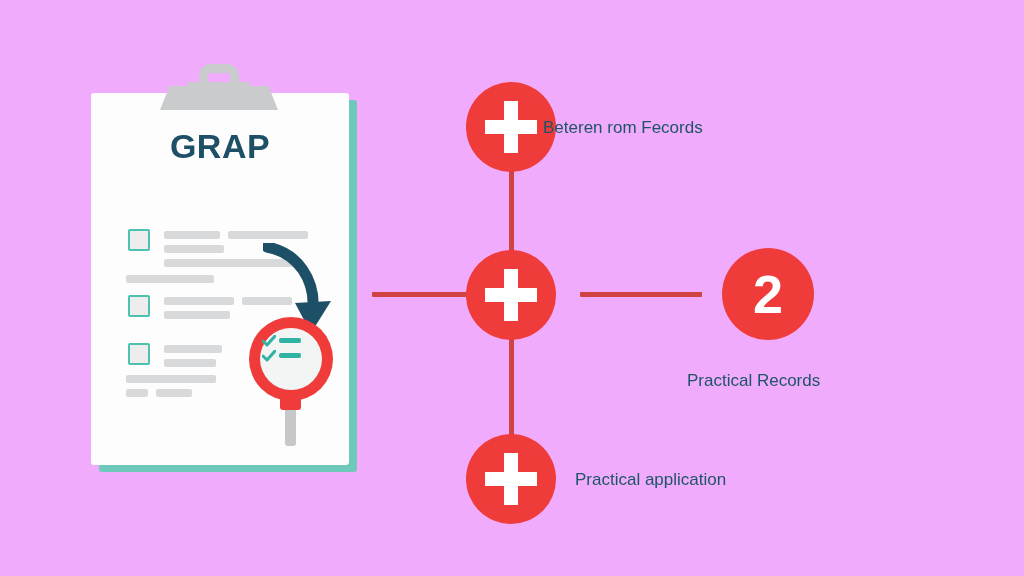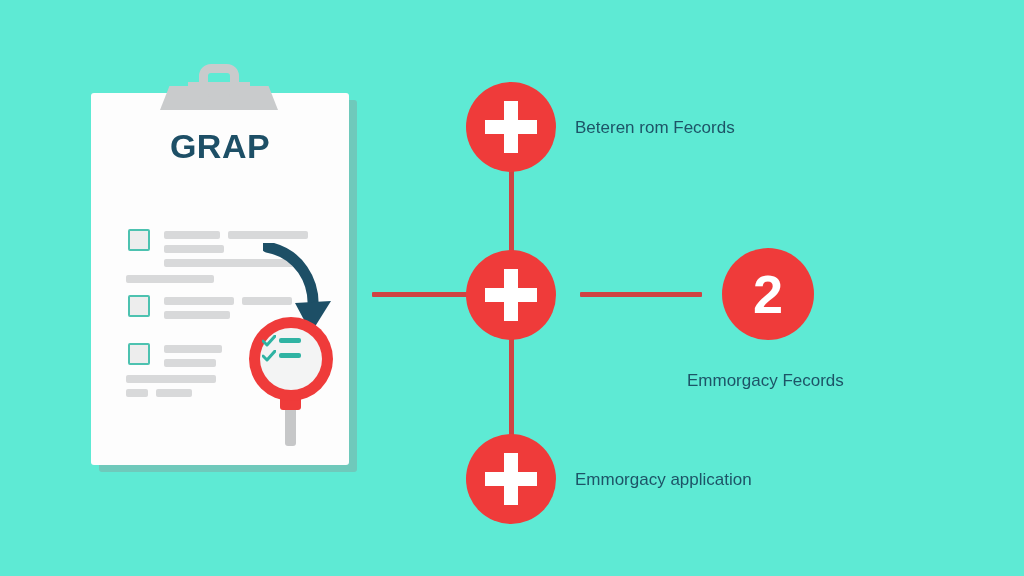--- a/index.html
+++ b/index.html
@@ -9,21 +9,21 @@
   body {
     width: 1024px;
     height: 576px;
     overflow: hidden;
     font-family: "Liberation Sans", sans-serif;
   }
   #stage {
     position: relative;
     width: 1024px;
     height: 576px;
-    background: #5eead4;
+    background: #f0abfc;
     overflow: hidden;
   }
 
   
   #clipboard-shadow {
     position: absolute;
     left: 99px;
     top: 100px;
     width: 258px;
     height: 372px;
@@ -324,19 +324,19 @@
 
   <div class="plus-node" style="left:466px; top:434px;">
     <div class="vbar"></div>
     <div class="hbar"></div>
   </div>
 
   <div id="badge-two">
     <span class="num">2</span>
   </div>
 
-  <span class="node-label" style="left:575px; top:118px;">Beteren rom Fecords</span>
-
-  <span class="node-label" style="left:687px; top:371px;">Emmorgacy Fecords</span>
-
-  <span class="node-label" style="left:575px; top:470px;">Emmorgacy application</span>
+  <span class="node-label" style="left:543px; top:118px;">Beteren rom Fecords</span>
+
+  <span class="node-label" style="left:687px; top:371px;">Practical Records</span>
+
+  <span class="node-label" style="left:575px; top:470px;">Practical application</span>
 
 </div>
 
 </body></html>

